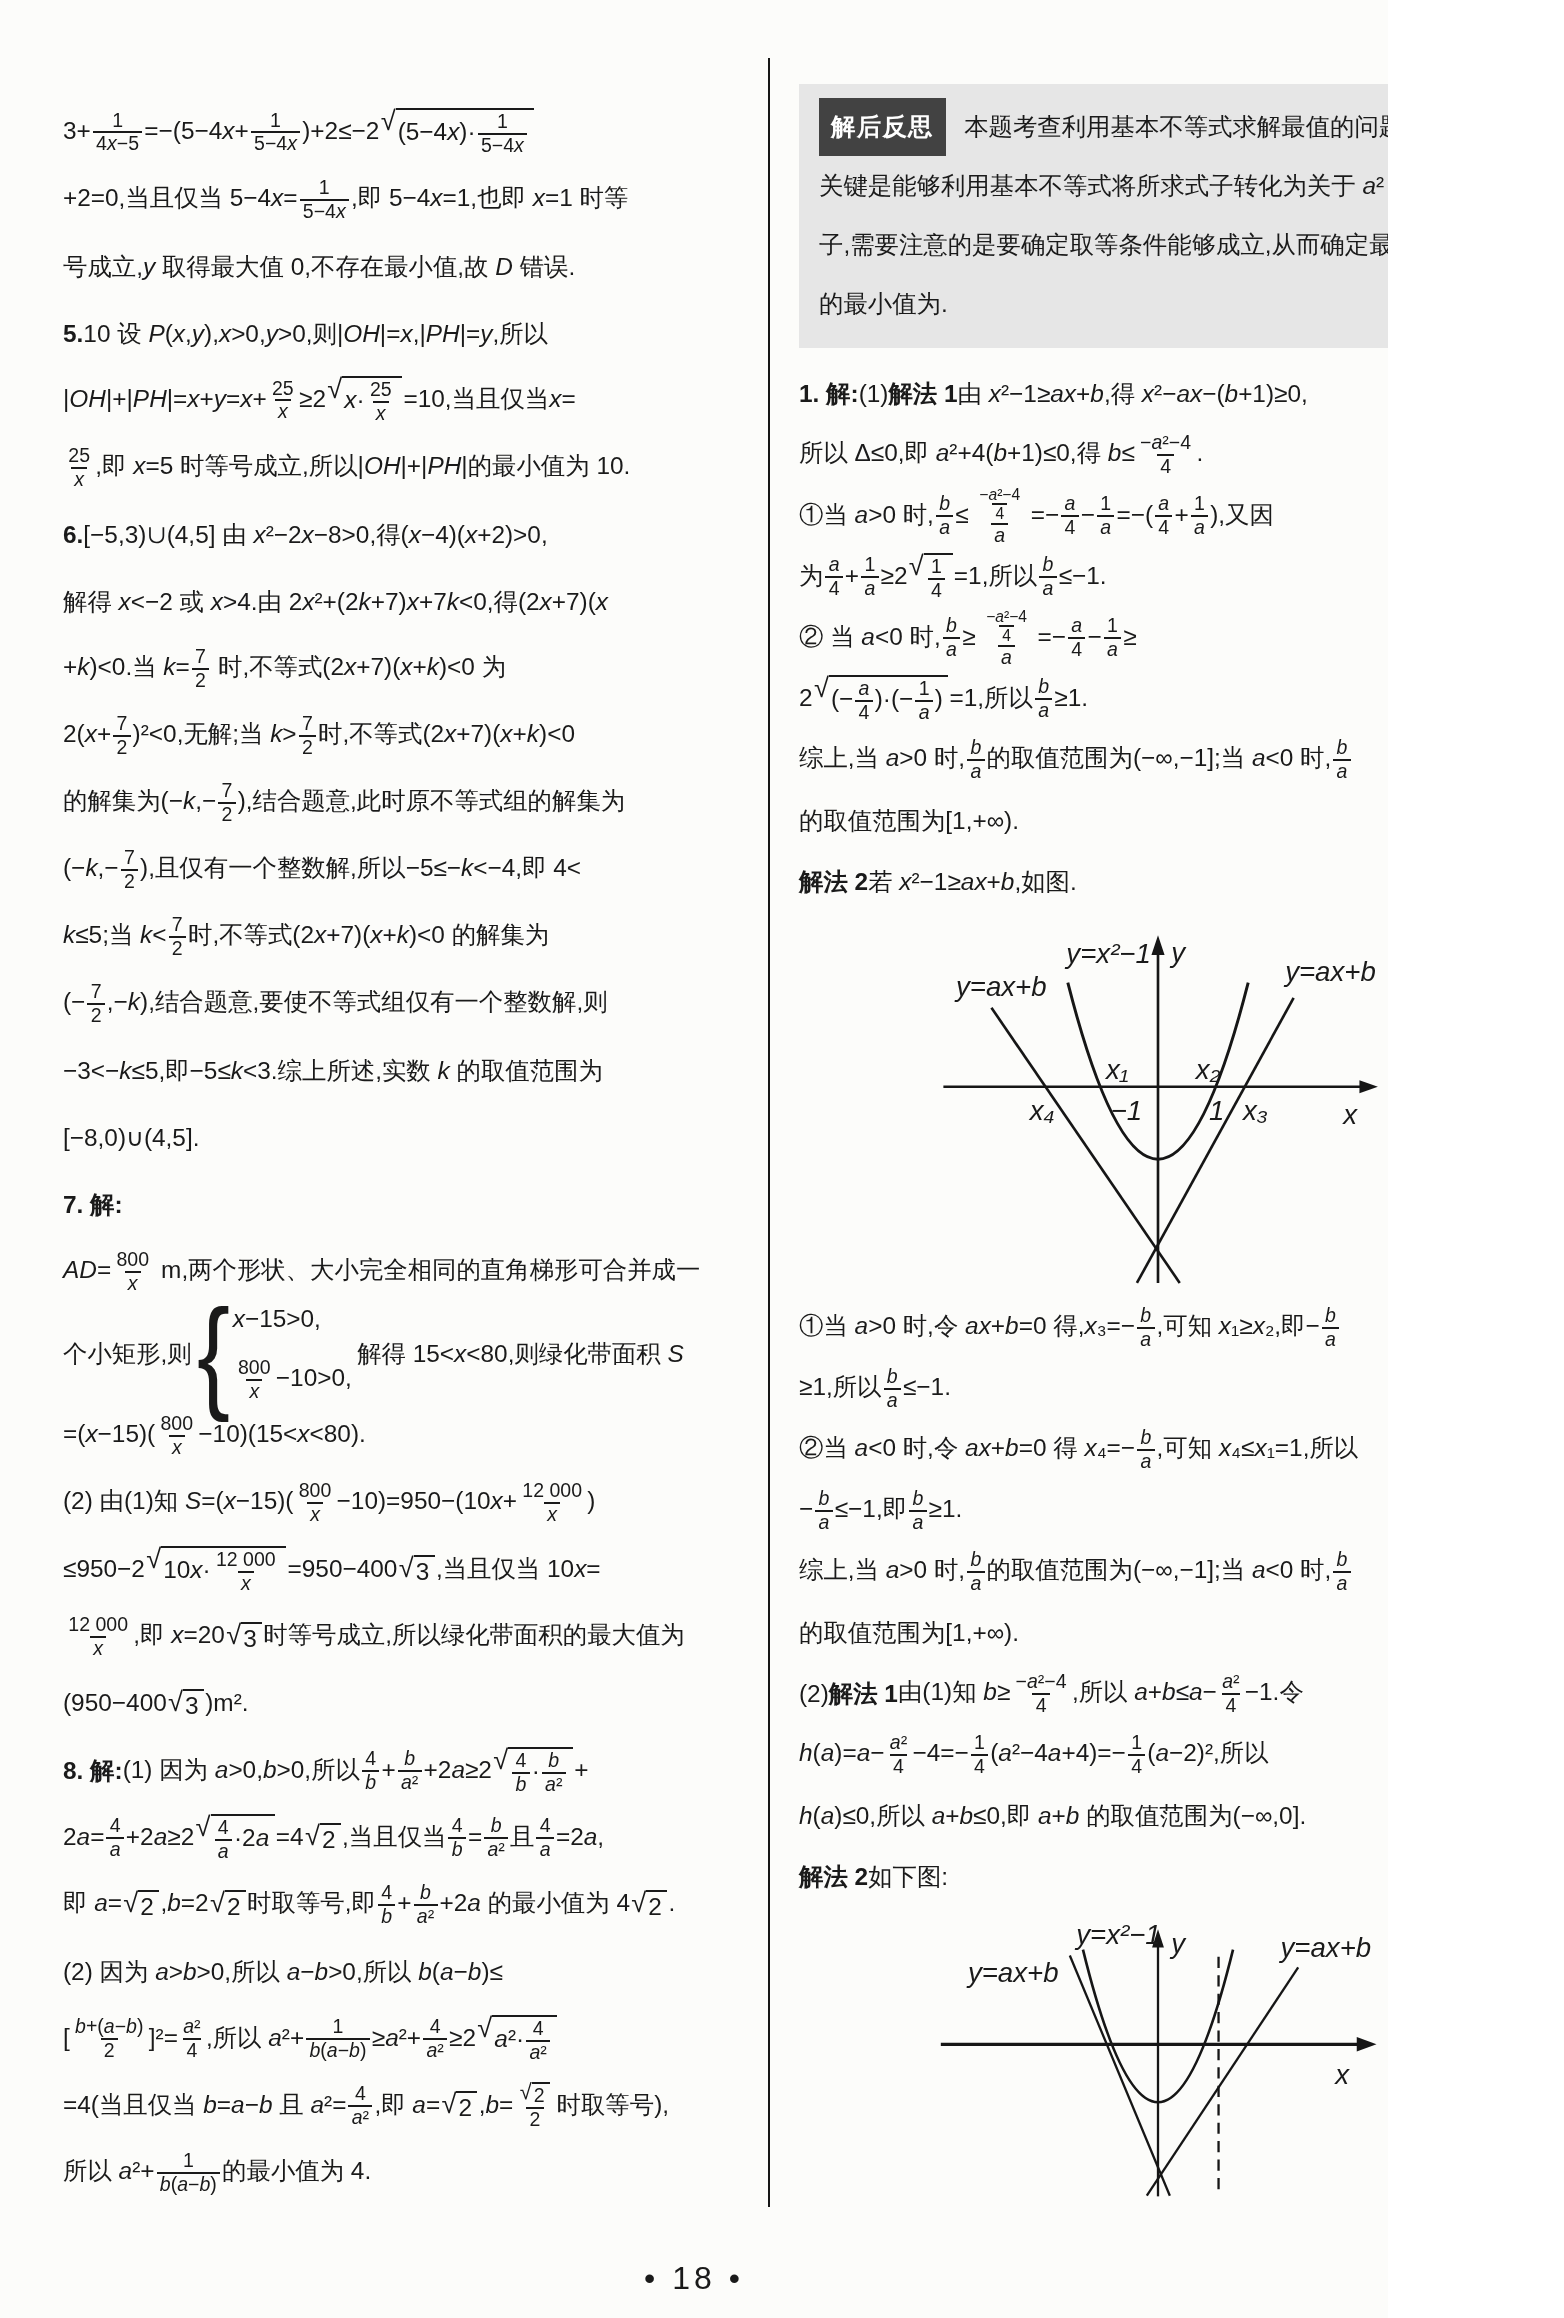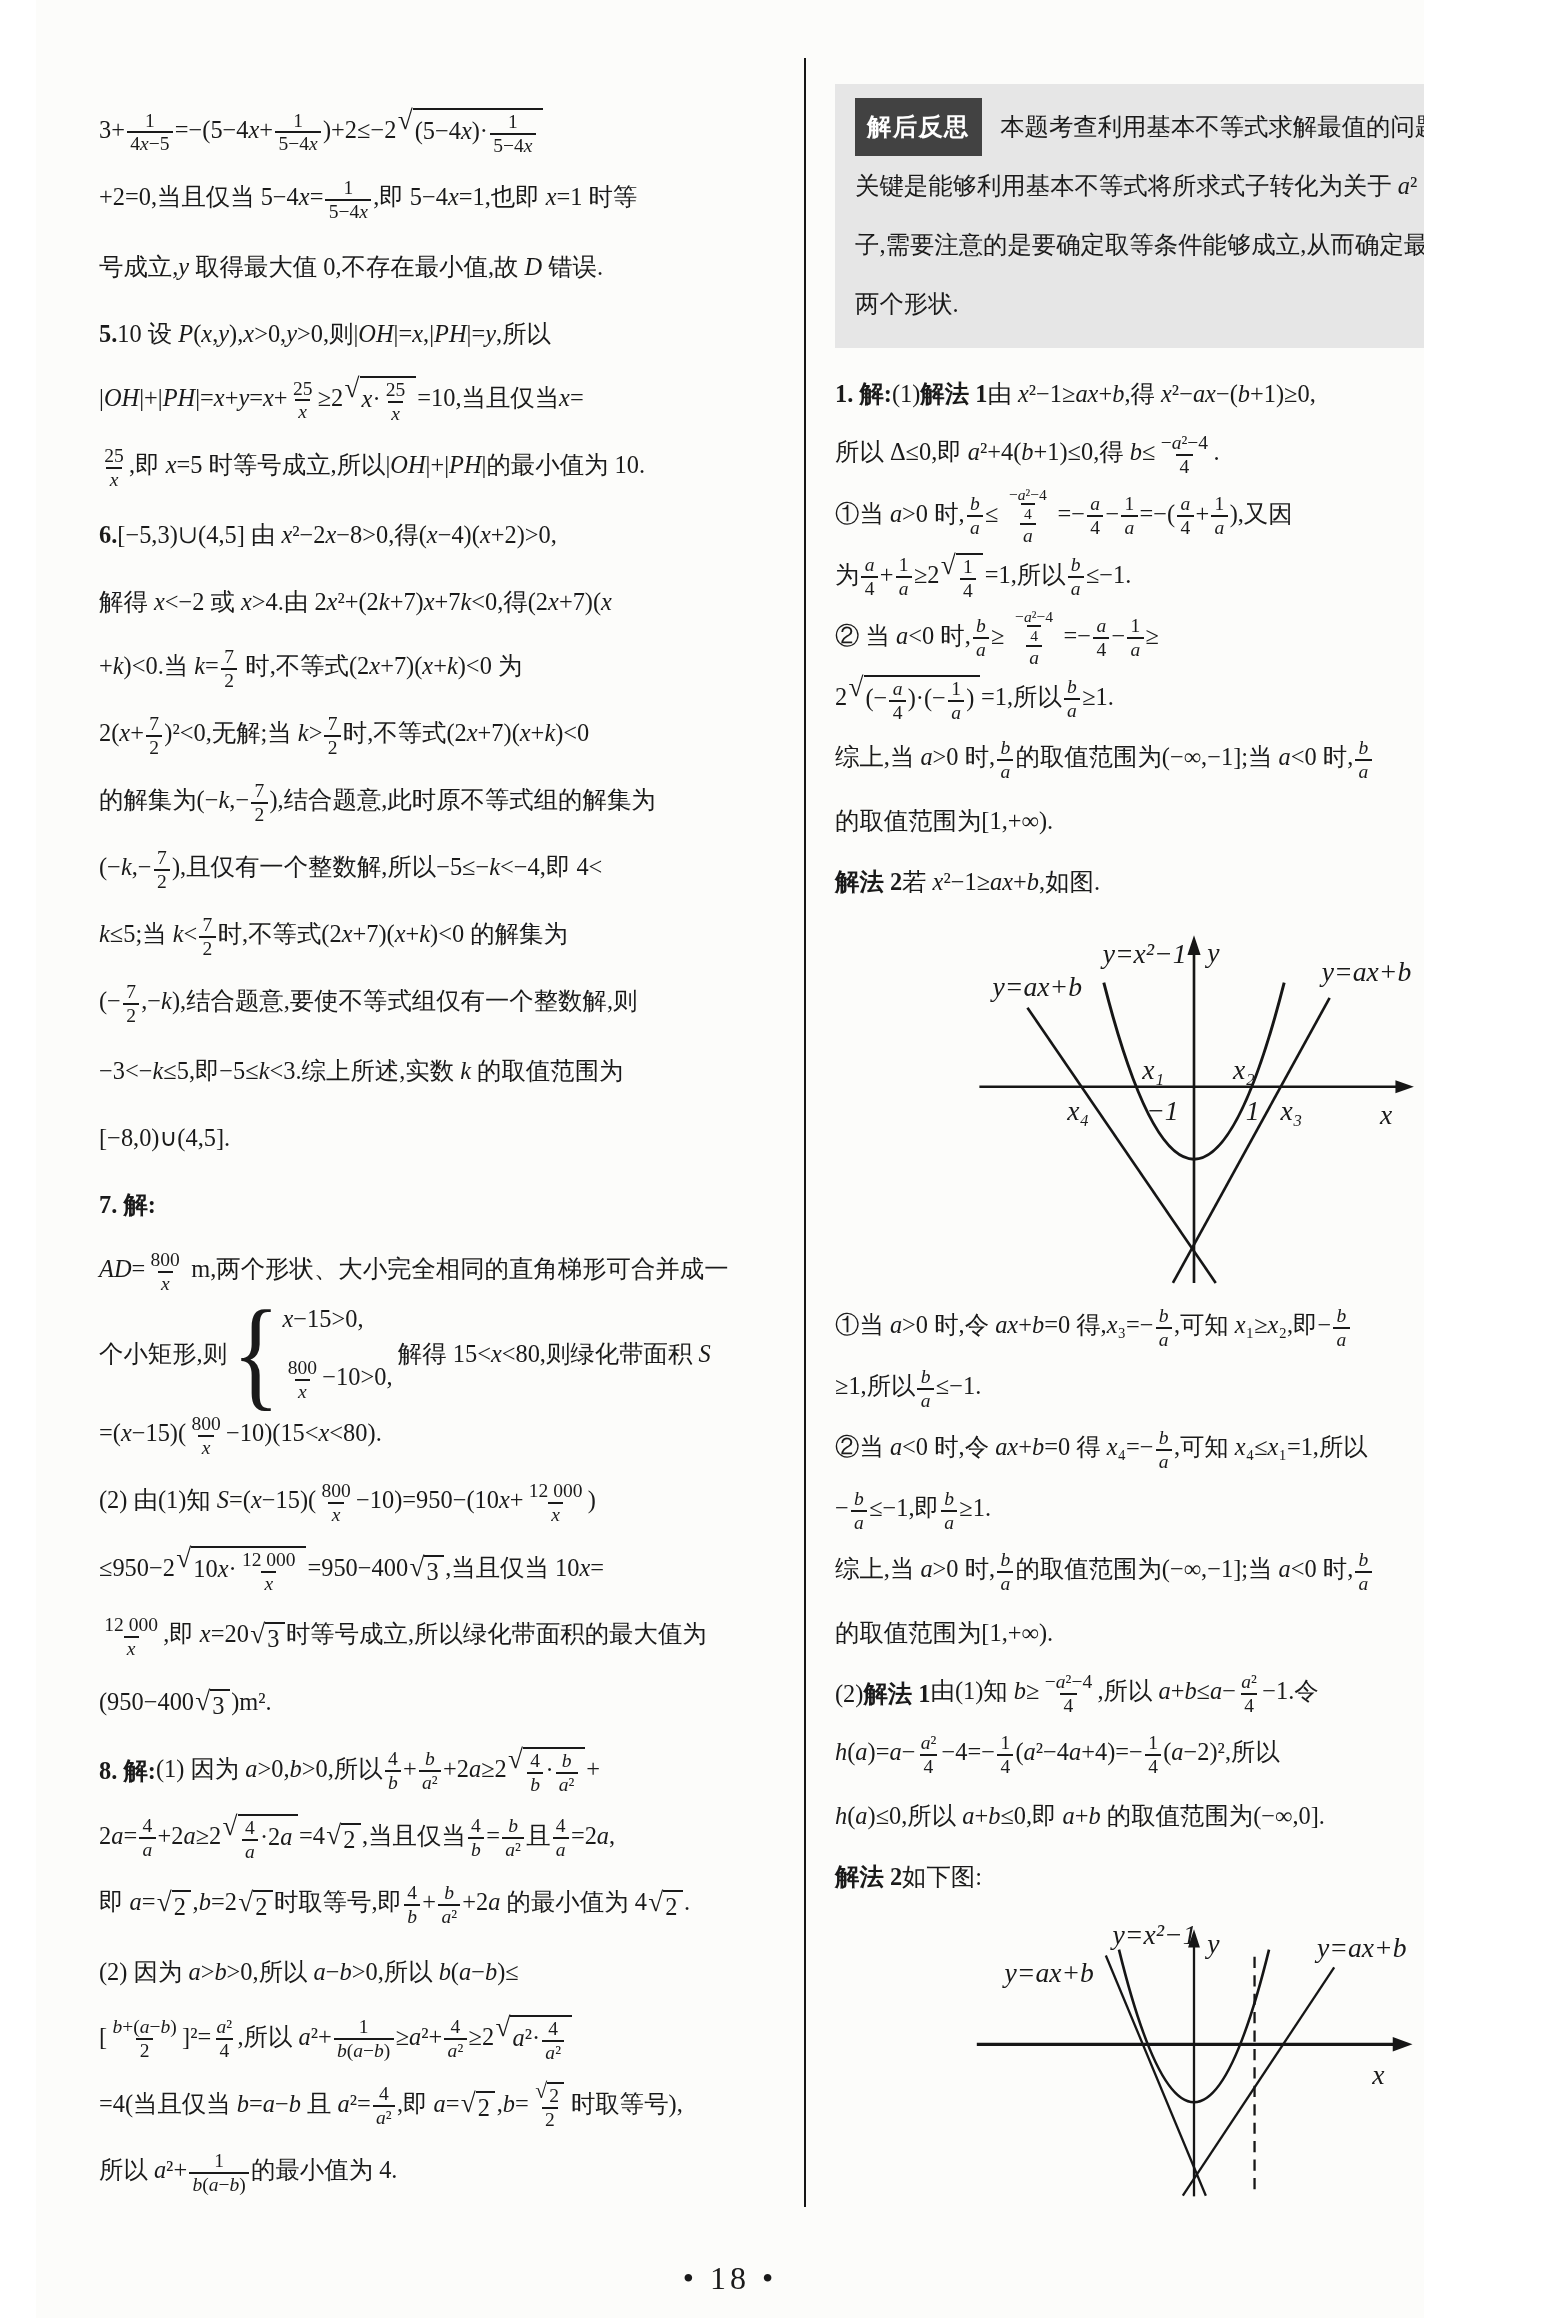--- a/index.html
+++ b/index.html
@@ -1,22 +1,22 @@
 <!DOCTYPE html>
 <html style="--ink: #1a1a1a; --paper: #fcfcfa; --boxbg: #e6e6e6; --badgebg: #424242; --badgetext: #ffffff;font-size:10.5px"><head>
 <meta charset="utf-8">
 <style>
   :root{
     --ink:#1a1a1a; --paper:#fcfcfa; --boxbg:#e6e6e6; --badgebg:#424242; --badgetext:#ffffff;
   }
   html,body{margin:0;padding:0;background:#fff;}
   .sheet{
     position:relative; width:1388px; height:2319px; background:var(--paper);
-    color:var(--ink); font-family:Liberation Serif, serif;
-    font-size:24.4px; overflow:hidden;margin-left:36px;
+    color:var(--ink); font-family:Liberation Sans, sans-serif;
+    font-size:24.4px; overflow:hidden;
   }
   i{font-style:italic;}
   .b{font-weight:700;}
   .col-left{position:absolute; left:63px; top:99px; width:689px;}
   .divider{position:absolute; left:768px; top:58px; width:2px; height:2149px; background:#161616;}
   .col-right{position:absolute; left:799px; top:84px; width:718px;}
   .lline{min-height:67px; display:flex; align-items:center; white-space:nowrap;}
   .rline{min-height:61px; display:flex; align-items:center; white-space:nowrap;}
   .fr{display:inline-flex; flex-direction:column; align-items:center; vertical-align:middle;
       margin:0 2px; font-size:0.8em; line-height:1.12; text-align:center;}
@@ -326,21 +326,21 @@
         <span id="box-line0">本题考查利用基本不等式求解最值的问题,解题</span>
       </div>
       <div id="box-rest">
           <div class="rline boxline">
             <span>关键是能够利用基本不等式将所求式子转化为关于 <i>a</i>² 的式</span>
           </div>
           <div class="rline boxline">
             <span>子,需要注意的是要确定取等条件能够成立,从而确定最值</span>
           </div>
           <div class="rline boxline">
-            <span>两个形状.</span>
+            <span>的最小值为.</span>
           </div>
         </div>
     </div>
 
     <div id="right-lines-a">
         <div class="rline">
           <span class="b">1. 解:</span>
           <span>(1) </span>
           <span class="b">解法 1</span>
           <span>  由 <i>x</i>²−1≥<i>ax</i>+<i>b</i>,得 <i>x</i>²−<i>ax</i>−(<i>b</i>+1)≥0,</span>

